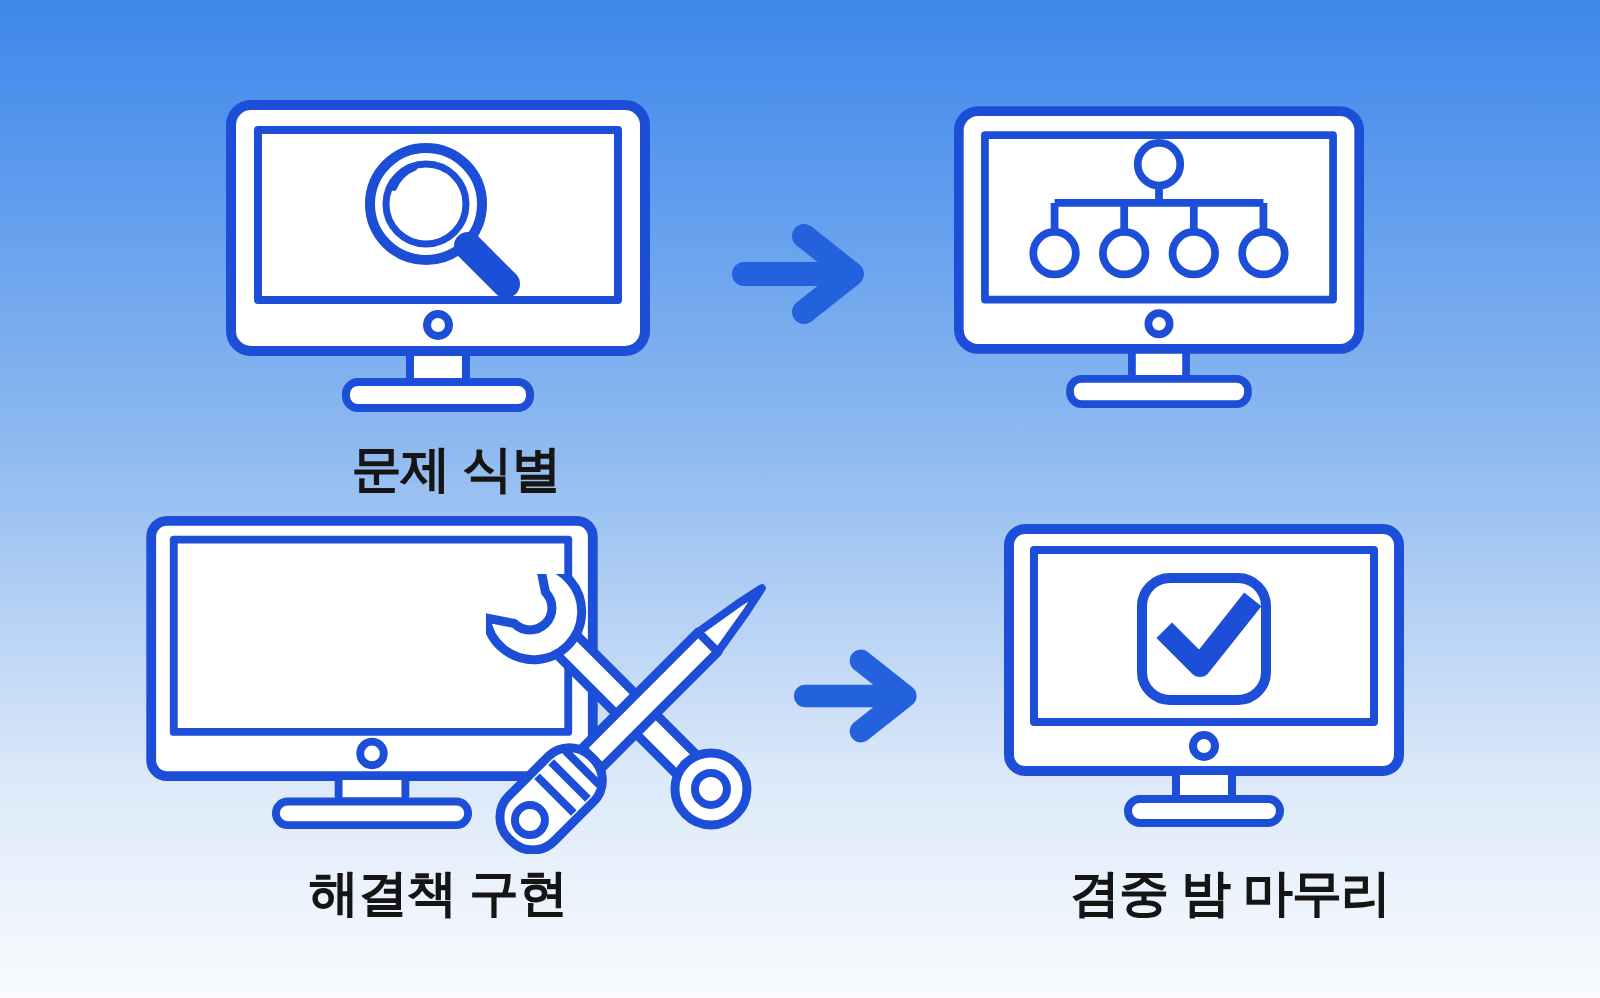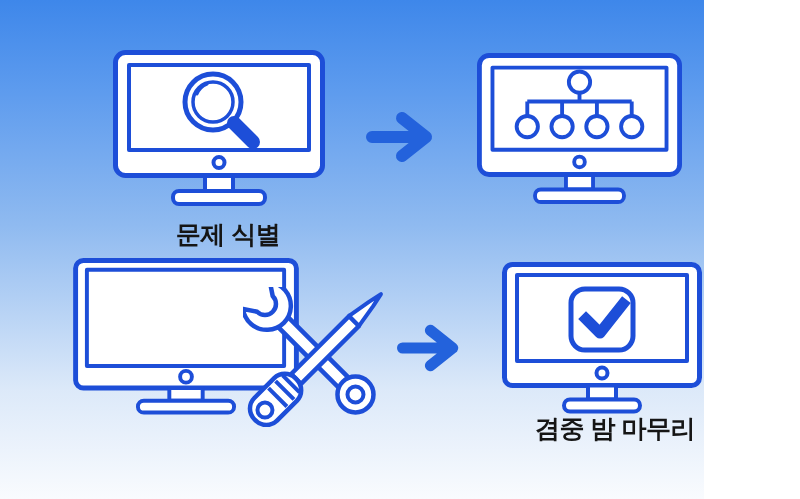--- a/index.html
+++ b/index.html
@@ -1,17 +1,17 @@
 <!DOCTYPE html>
 <html style="--bg-top: #3e87ea; --bg-bottom: #f9fbfe; --outline: #1d4ed8; --arrow: #2362dc; --label-text: #151515; --fill: #ffffff;"><head>
 <meta charset="utf-8">
 <style>
   html,body{margin:0;padding:0;}
   .canvas{
-    position:relative;width:704px;height:499px;overflow:hidden;
+    position:relative;width:800px;height:499px;overflow:hidden;
     background:linear-gradient(180deg,var(--bg-top) 0%,#5d9bee 18%,#8fbaf0 45%,#dce9f9 78%,var(--bg-bottom) 100%);
     font-family:"Liberation Sans",sans-serif;
   }
   .abs{position:absolute;}
   .ol{stroke:var(--outline);fill:var(--fill);stroke-linejoin:round;}
   .ln{stroke:var(--outline);fill:none;stroke-linejoin:round;}
   .solid-line{stroke:var(--outline);fill:none;stroke-linecap:round;}
   .arrow-stroke{stroke:var(--arrow);fill:none;stroke-linecap:round;stroke-linejoin:round;stroke-width:12;}
   .label{
     position:absolute;transform:translateX(-50%);
@@ -82,33 +82,34 @@
     </g>
 
     <g transform="rotate(-45 75 70)">
       <rect class="ol" x="44" y="63" width="82" height="14" stroke-width="4.5"></rect>
       <path class="ol" d="M126 63 L150 67 L164 70 L150 73 L126 77 Z" stroke-width="4"></path>
       <rect class="ol" x="-14" y="54" width="58" height="32" rx="15" stroke-width="4.5"></rect>
       <circle class="ol" cx="0" cy="70" r="7.5" stroke-width="4"></circle>
       <path class="ln" d="M18 57 V83 M28 57 V83 M37 58 V82" stroke-width="4"></path>
     </g>
   </svg>
+  <div class="label" style="left:219px;top:430px;">해결책 구현</div>
 
   <svg class="abs" style="left:397px;top:322px;" width="78" height="52" viewBox="0 0 84 56">
     <path class="arrow-stroke" d="M6 28 H54 M36 9 L60 28 L36 47"></path>
   </svg>
 
   <svg class="abs" style="left:502px;top:262px;" width="200" height="155" viewBox="0 0 200 155">
     <g>
       <rect class="ol" x="2.5" y="2.5" width="195" height="121" rx="8" stroke-width="5"></rect>
       <rect class="ol" x="15" y="13" width="170" height="86" stroke-width="4"></rect>
       <circle class="ol" cx="100" cy="111" r="5.5" stroke-width="4"></circle>
       <rect class="ol" x="86" y="123.5" width="28" height="14" stroke-width="4"></rect>
       <rect class="ol" x="62" y="137.5" width="76" height="12" rx="6" stroke-width="4"></rect>
     </g>
     <g>
       <rect class="ol" x="69" y="27" width="62" height="61" rx="14" stroke-width="5"></rect>
       <path class="ln" d="M84 57 L98 71 L121 42" stroke-width="11" stroke-linecap="square" stroke-linejoin="miter"></path>
     </g>
   </svg>
-  <div class="label" style="left:615px;top:412px;">겸중 밤 마무리</div>
+  <div class="label" style="left:615px;top:430px;">겸중 밤 마무리</div>
 
 </div>
 
 </body></html>

